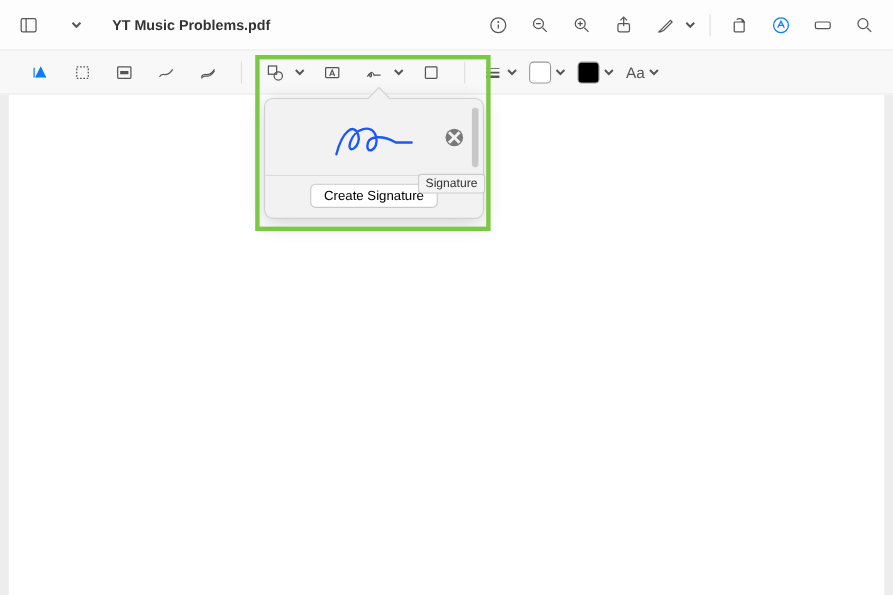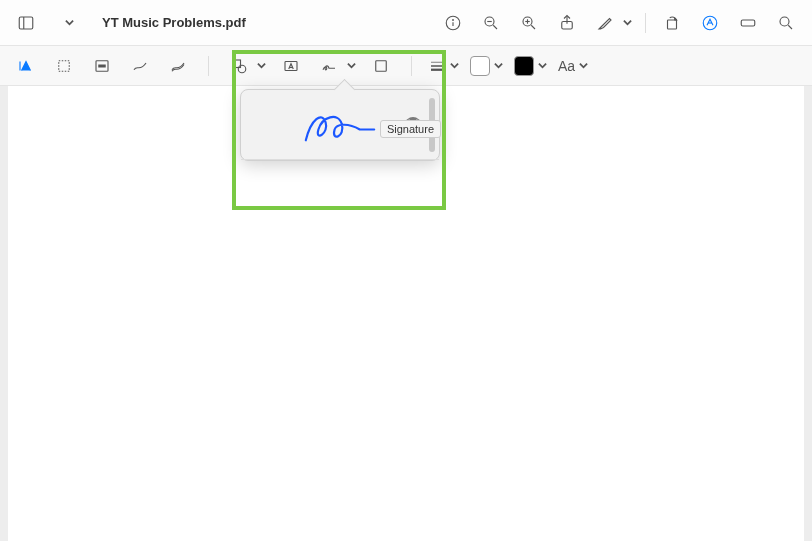--- a/index.html
+++ b/index.html
@@ -41,21 +41,21 @@
     }
     .icon-btn svg { width: 18px; height: 18px; stroke: #555; fill: none; stroke-width: 1.5; }
     .icon-btn.active svg { stroke: #0a7aff; }
     .icon-btn.active-text svg { stroke: #0a7aff; fill: #0a7aff; }
     .right-cluster { display: flex; align-items: center; gap: 10px; margin-left: auto; }
 
     .toolbar-secondary {
       height: 40px;
       display: flex;
       align-items: center;
-      padding: 0 12px;
+      padding: 0 23px;
       gap: 14px;
       background: #f8f8f8;
       border-bottom: 1px solid #e5e5e5;
     }
     .toolbar-secondary .group { display: flex; align-items: center; gap: 10px; }
     .sep { width: 1px; height: 20px; background: #ddd; margin: 0 2px; }
     .tool-combo { display: inline-flex; align-items: center; gap: 2px; }
     .tool-combo .swatch {
       width: 20px; height: 20px; border-radius: 4px;
       border: 1px solid #999; display: inline-block;
@@ -367,16 +367,19 @@
         <path d="M12 42 C18 18, 30 10, 34 22 C38 34, 22 44, 26 30 C30 16, 48 10, 52 24 C56 38, 40 44, 44 30 C46 24, 58 22, 72 30 L88 30" stroke="#1b57ff" stroke-width="2.4" fill="none" stroke-linecap="round"></path>
       </svg>
       <div class="sig-delete">
         <svg viewBox="0 0 10 10" width="8" height="8">
             <line x1="2" y1="2" x2="8" y2="8" stroke="#f2f2f2" stroke-width="1.6"></line>
             <line x1="8" y1="2" x2="2" y2="8" stroke="#f2f2f2" stroke-width="1.6"></line>
           </svg>
       </div>
       <div class="sig-scroll"></div>
     </div>
+    <div class="sig-footer">
+      <button class="create-btn">Create Signature</button>
+    </div>
     <div class="tooltip-sig">Signature</div>
   </div>
 
 </div>
 
 </body></html>

